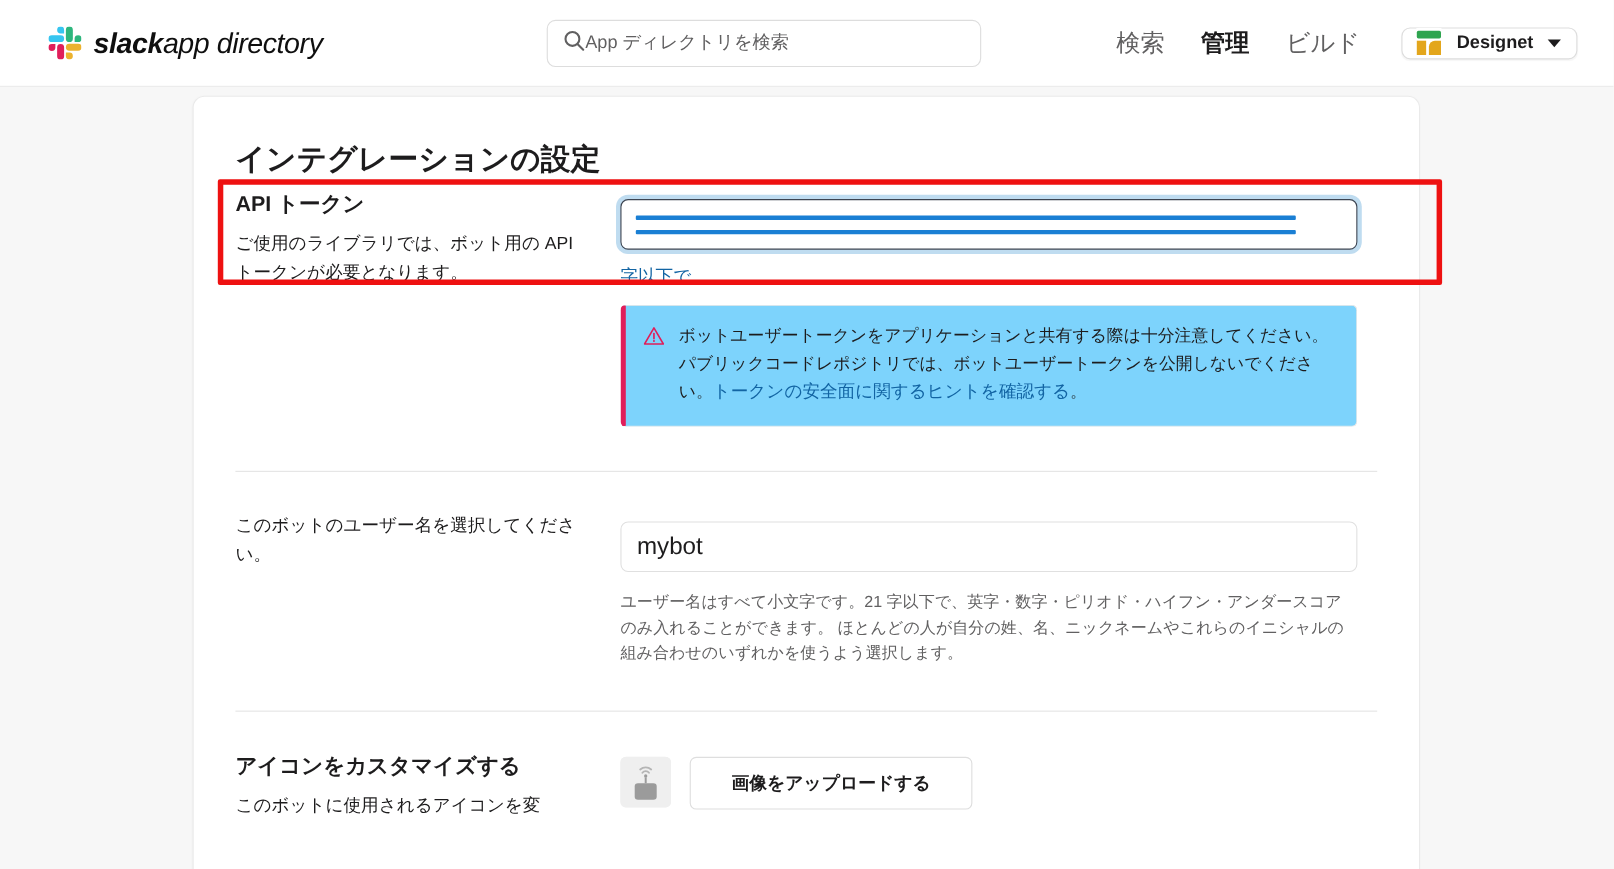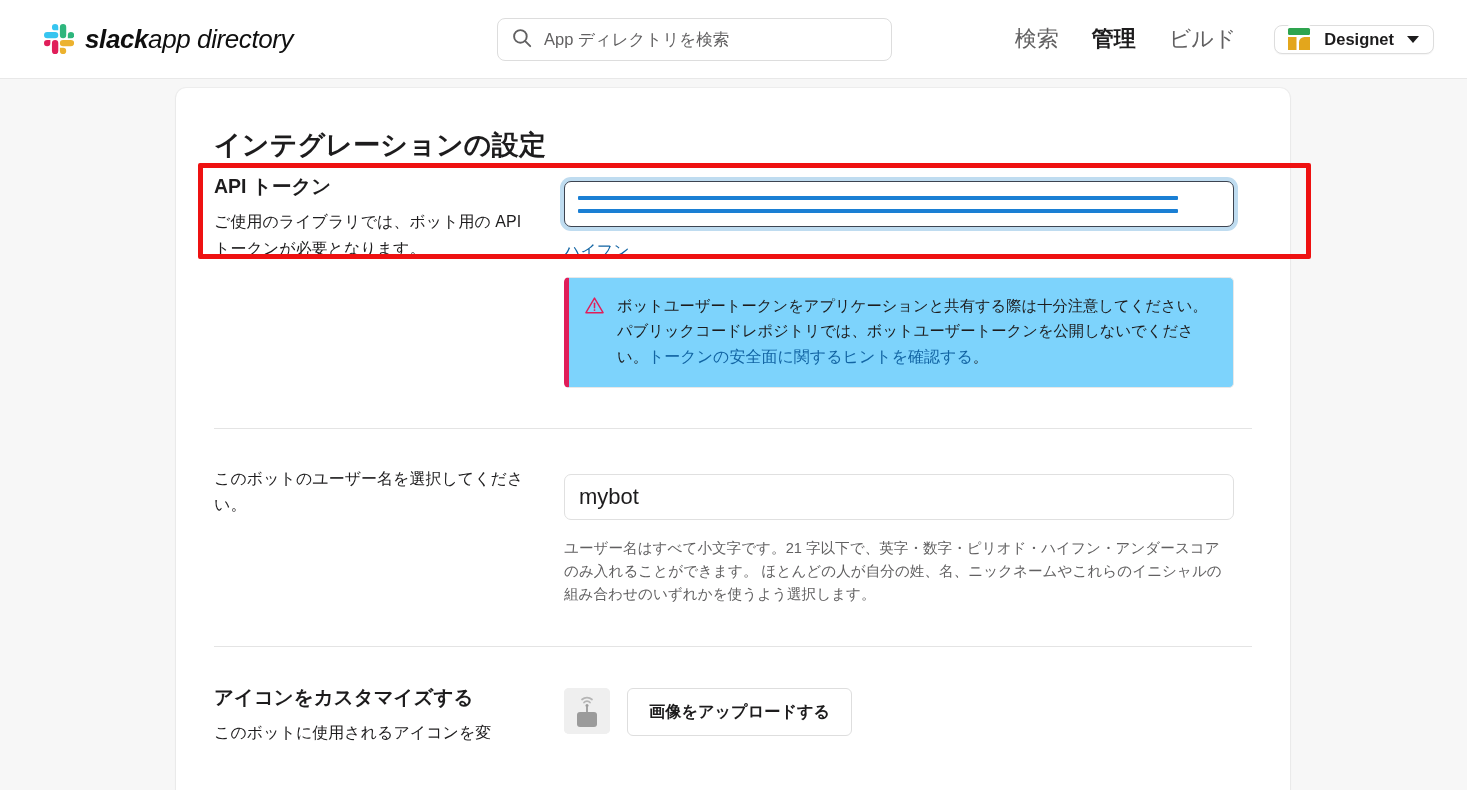--- a/index.html
+++ b/index.html
@@ -59,21 +59,20 @@
 
   .searchbox {
     width: 100%;
     height: 100%;
     border: 1px solid #dddddd;
     border-radius: 8px;
     background: #fff;
     display: flex;
     align-items: center;
     padding: 0 14px;
-    gap: 12px;
     cursor: text;
   }
 
   .search-icon { flex: 0 0 auto; display: block; }
 
   .search-input {
     border: 0;
     outline: 0;
     font-family: inherit;
     font-size: 16.5px;
@@ -282,21 +281,21 @@
   }
 
   .upload-btn {
     border: 1px solid #dedede;
     border-radius: 6px;
     background: #fff;
     font-family: inherit;
     font-size: 16.2px;
     font-weight: 700;
     color: #1d1c1d;
-    padding: 12px 21px;
+    padding: 12px 37px;
     cursor: pointer;
     white-space: nowrap;
   }
 
   
   .annotation {
     position: absolute;
     left: 198px;
     top: 84px;
     width: 1113px;
@@ -374,21 +373,21 @@
         <div class="sec-desc">ご使用のライブラリでは、ボット用の API トークンが必要となります。</div>
       </div>
 
       <div class="sec-right">
 
         <div class="token-field">
           <div class="redact-bar b1"></div>
           <div class="redact-bar b2"></div>
         </div>
 
-        <a class="link regen">ハイフン</a>
+        <a class="link regen">字以下で</a>
 
         <div class="callout">
           <span class="warn-icon">
             <svg width="19" height="19" viewBox="0 0 20 20" fill="none" xmlns="http://www.w3.org/2000/svg">
               <path d="M10 2.2 19 17.6H1L10 2.2z" stroke="#E01E5A" stroke-width="1.5" stroke-linejoin="round"></path>
               <line x1="10" y1="7.6" x2="10" y2="12.4" stroke="#E01E5A" stroke-width="1.6" stroke-linecap="round"></line>
               <circle cx="10" cy="14.8" r="0.95" fill="#E01E5A"></circle>
             </svg>
           </span>
           <div class="callout-text"><span>ボットユーザートークンをアプリケーションと共有する際は十分注意してください。パブリックコードレポジトリでは、ボットユーザートークンを公開しないでください。</span><a class="link">トークンの安全面に関するヒントを確認する</a><span>。</span></div>

